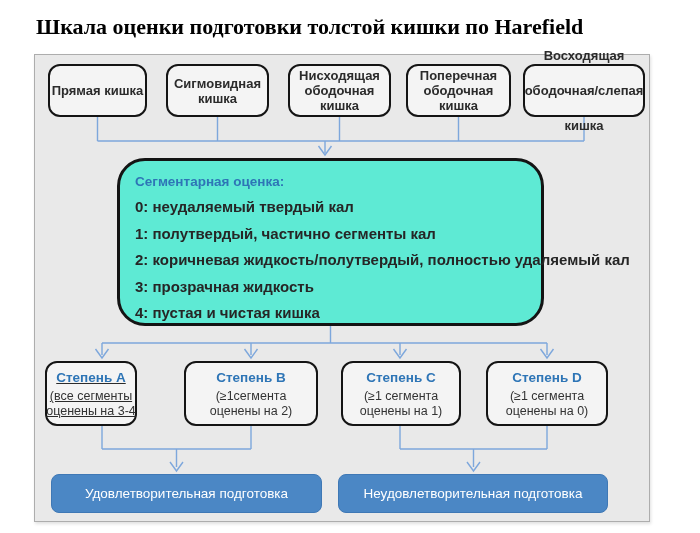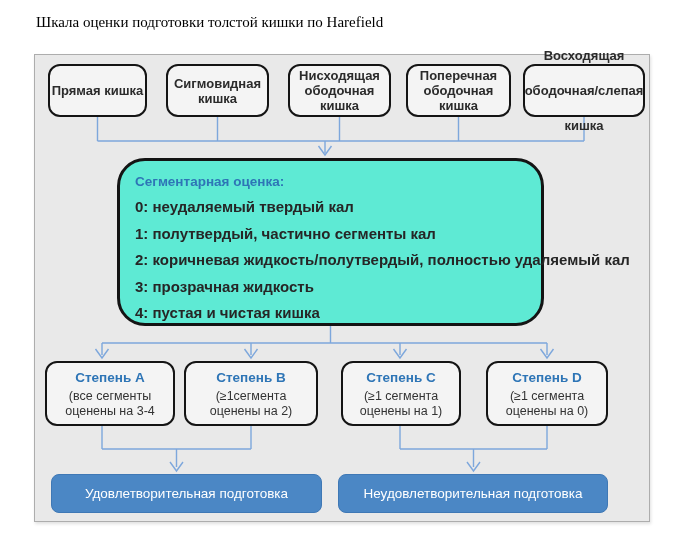--- a/index.html
+++ b/index.html
@@ -3,21 +3,21 @@
 <meta charset="utf-8">
 <style>
   html,body{margin:0;padding:0;background:#ffffff;}
   body{
     position:relative;width:700px;height:533px;overflow:hidden;
     font-family:"Liberation Sans",sans-serif;
   }
   .page-title{
     position:absolute;left:36px;top:14px;margin:0;
     font-family:"Liberation Serif",serif;
-    font-size:15px;font-weight:normal;color:#000;
+    font-size:22px;font-weight:bold;color:#000;
   }
   .panel{
     position:absolute;left:34px;top:54px;width:614px;height:466px;
     background:#e9e9e9;border:1px solid #adadad;
     box-shadow:1px 2px 3px rgba(0,0,0,0.12);
   }
   .connectors{position:absolute;left:0;top:0;pointer-events:none;}
   .connectors path{stroke:#7da7dc;stroke-width:1.4;fill:none;}
   .node{
     position:absolute;box-sizing:border-box;
@@ -100,21 +100,21 @@
 
   <div class="scale-panel">
     <p class="scale-heading">Сегментарная оценка:</p>
     <p class="scale-item">0: неудаляемый твердый кал</p>
     <p class="scale-item">1: полутвердый, частично сегменты кал</p>
     <p class="scale-item">2: коричневая жидкость/полутвердый, полностью удаляемый кал</p>
     <p class="scale-item">3: прозрачная жидкость</p>
     <p class="scale-item">4: пустая и чистая кишка</p>
   </div>
 
-  <div class="node grade" style="left:10px;width:130px;">
+  <div class="node grade" style="left:10px;width:92px;text-decoration:underline;">
     <div class="g-title">Степень A</div>
     <div class="g-line">(все сегменты</div>
     <div class="g-line">оценены на 3-4</div>
   </div>
   <div class="node grade" style="left:149px;width:134px;">
     <div class="g-title">Степень B</div>
     <div class="g-line">(≥1сегмента</div>
     <div class="g-line">оценены на 2)</div>
   </div>
   <div class="node grade" style="left:306px;width:120px;">

